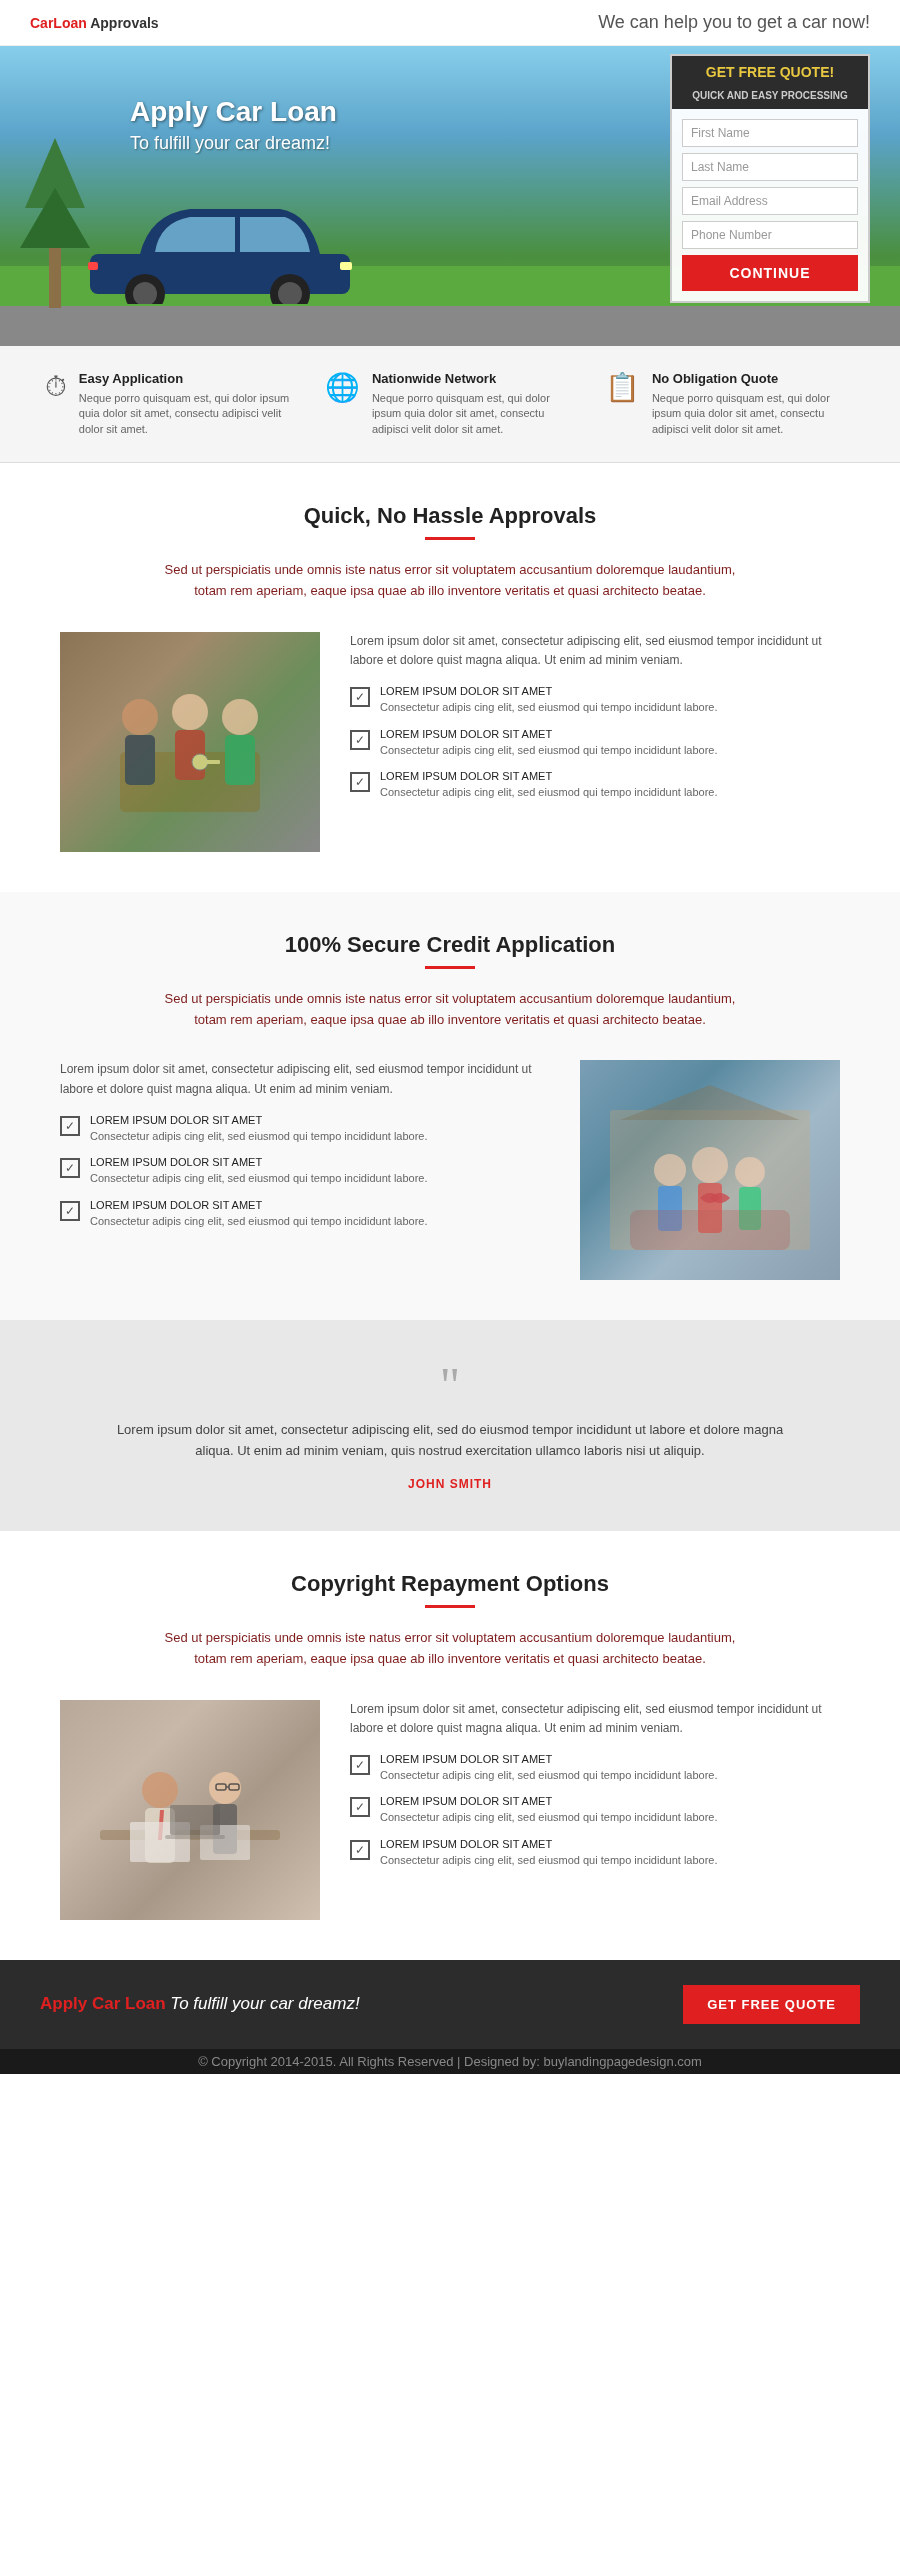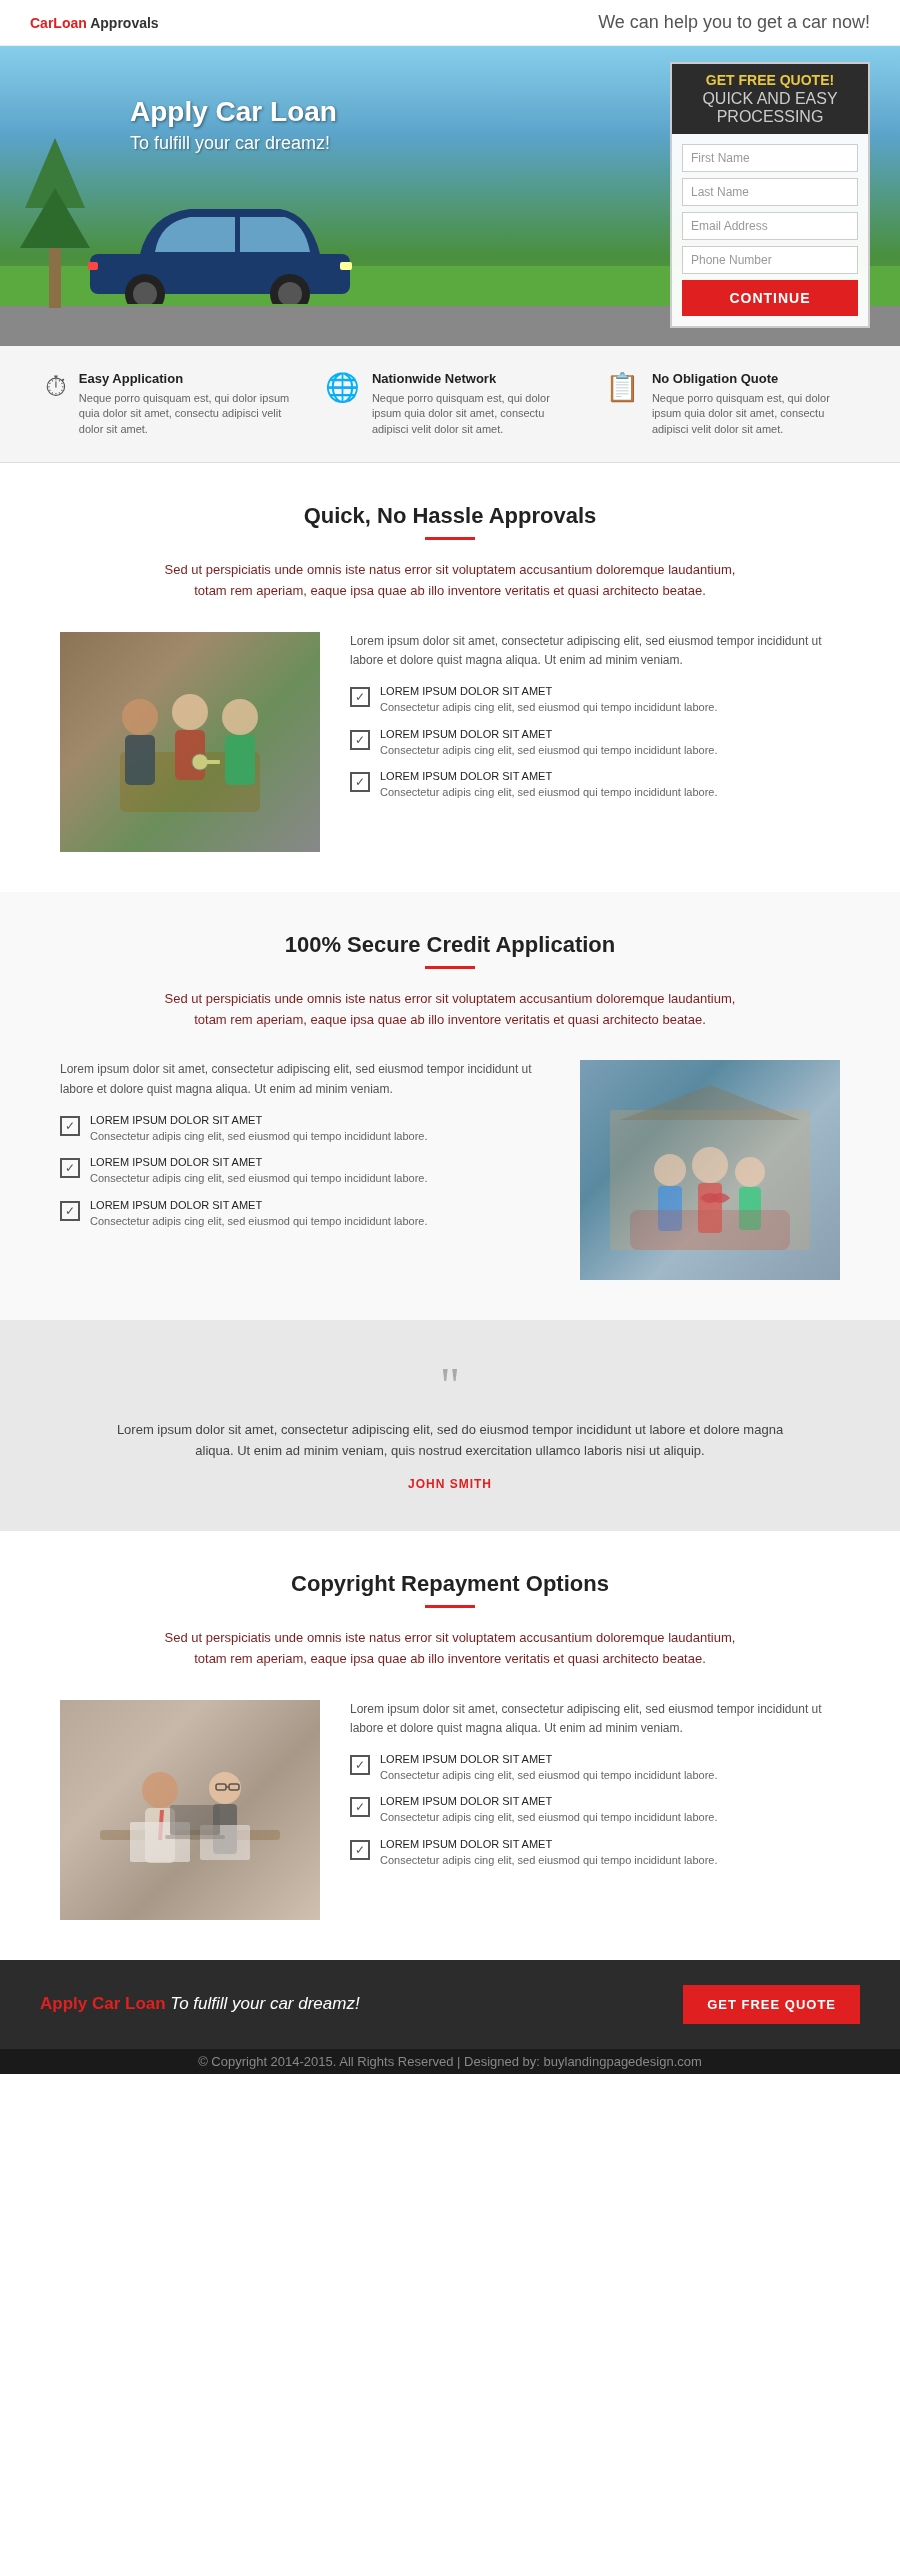--- a/index.html
+++ b/index.html
@@ -59,44 +59,45 @@
       position: absolute;
       left: 20px;
       bottom: 35px;
       z-index: 1;
     }
 
     
     .quote-box {
       position: absolute;
       right: 30px;
-      top: 16px;
+      top: 8px;
       width: 200px;
       background: rgba(255,255,255,0.95);
       border: 2px solid #ccc;
       padding: 0;
       z-index: 10;
     }
     .quote-box-header {
       background: #2c2c2c;
       color: #fff;
       text-align: center;
       padding: 8px 10px;
     }
     .quote-box-header h3 {
       font-size: 14px;
       font-weight: bold;
       color: #e8c840;
       text-transform: uppercase;
     }
     .quote-box-header p {
-      font-size: 16px;
+      font-size: 10px;
       color: #ccc;
-      margin-top: 2px;
+      margin-top: 10px;
       text-transform: uppercase;
+      font-weight: bold;
     }
     .quote-form {
       padding: 10px;
     }
     .quote-form input {
       width: 100%;
       padding: 6px 8px;
       margin-bottom: 6px;
       border: 1px solid #ccc;
       font-size: 12px;

